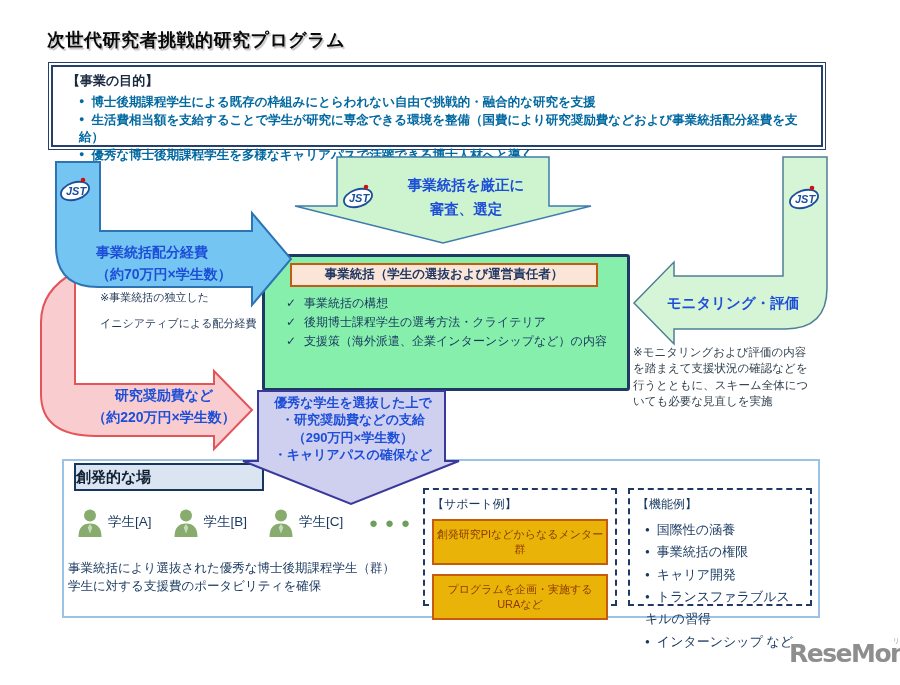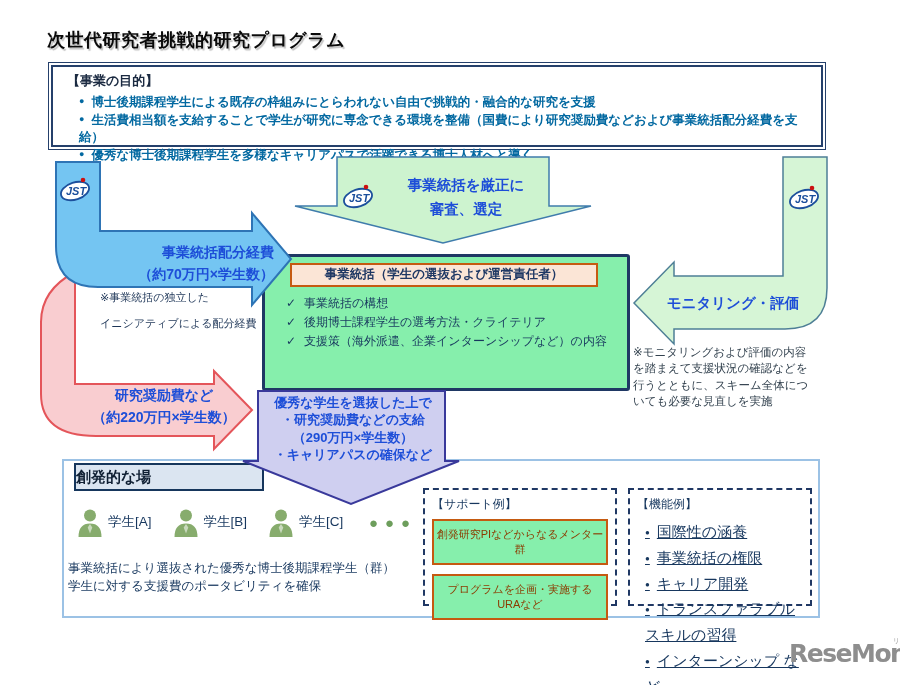--- a/index.html
+++ b/index.html
@@ -14,21 +14,21 @@
   .purpose{left:48px;top:62px;width:778px;height:88px;border:1px solid #25406b;box-sizing:border-box;background:#fff;}
   .purpose-inner{position:absolute;inset:2px;border:2px solid #25406b;box-sizing:border-box;padding:4px 14px;}
   .purpose-heading{font-size:13px;font-weight:bold;color:#1b2a41;margin:1px 0 3px;}
   .purpose-list{margin:0;padding:0 0 0 12px;list-style:none;}
   .purpose-list li{font-size:12.5px;font-weight:bold;color:#0369a1;line-height:17px;}
   .purpose-list li::before{content:"●";font-size:9px;margin-right:7px;vertical-align:2px;}
 
   .arrows{left:0;top:0;z-index:2;pointer-events:none;}
 
   .lbl{position:absolute;z-index:3;font-weight:bold;color:#1d4ed8;white-space:pre-line;}
-  .lbl-blue{left:96px;top:241px;width:178px;text-align:right;font-size:14px;line-height:1.6;}
+  .lbl-blue{left:96px;top:241px;width:178px;text-align:left;font-size:14px;line-height:1.6;}
   .lbl-note-left{left:100px;top:285px;font-size:11px;font-weight:normal;line-height:2.35;color:#1d3557;}
   .lbl-pink{left:70px;top:384px;width:188px;text-align:center;font-size:14px;line-height:1.6;}
   .lbl-green-c{left:383px;top:174px;width:166px;text-align:center;font-size:14.5px;line-height:1.65;}
   .lbl-green-r{left:658px;top:294px;width:150px;text-align:center;font-size:14.5px;}
   .lbl-note-right{left:633px;top:344px;width:188px;font-size:11.5px;font-weight:normal;
                   color:#33424f;line-height:1.42;}
   .lbl-purple{left:264px;top:394px;width:178px;text-align:center;font-size:13px;line-height:1.33;}
 
   .jst{position:absolute;width:34px;height:30px;z-index:4;}
   .jst1{left:58px;top:175px;} .jst2{left:341px;top:182px;} .jst3{left:787px;top:183px;}
@@ -52,24 +52,24 @@
   .student{display:flex;align-items:center;margin-right:21px;}
   .student svg{margin-right:5px;}
   .student-label{font-size:13.5px;color:#17375e;}
   .more-dots{margin-left:12px;color:#6d9e5c;font-size:15px;letter-spacing:7px;}
   .em-caption{position:absolute;left:4px;top:98px;font-size:12.5px;color:#17375e;line-height:1.45;white-space:pre-line;}
 
   .dashed-box{position:absolute;border:2px dashed #203864;box-sizing:border-box;padding:4px 7px;}
   .support{left:359px;top:27px;width:194px;height:118px;}
   .functions{left:564px;top:27px;width:184px;height:118px;}
   .box-heading{font-size:12px;color:#17375e;margin:2px 0 6px;}
-  .support-item{background:#86efac;border:2px solid #c55a11;box-sizing:border-box;text-align:center;
+  .support-item{background:#eab308;border:2px solid #c55a11;box-sizing:border-box;text-align:center;
                 font-size:11px;color:#8c3b00;padding:6px 2px;margin-bottom:9px;}
   .fn-list{margin:0 0 0 8px;padding:0;list-style:none;}
-  .fn-list li{font-size:15px;color:#17375e;line-height:1.72;text-decoration:underline;}
+  .fn-list li{font-size:13px;color:#17375e;line-height:1.72;}
   .fn-list li::before{content:"●";font-size:8px;margin-right:7px;vertical-align:2px;}
 
   .resemom{left:789px;top:639px;z-index:3;color:#8e8e8e;}
   .rm-text{font-size:25px;font-weight:bold;letter-spacing:-1.5px;font-family:"DejaVu Sans",sans-serif;}
   .rm-small{position:absolute;top:-2px;right:3px;font-size:6.5px;color:#9a9a9a;letter-spacing:0;}
 </style>
 </head>
 <body>
 
 <div class="canvas">

